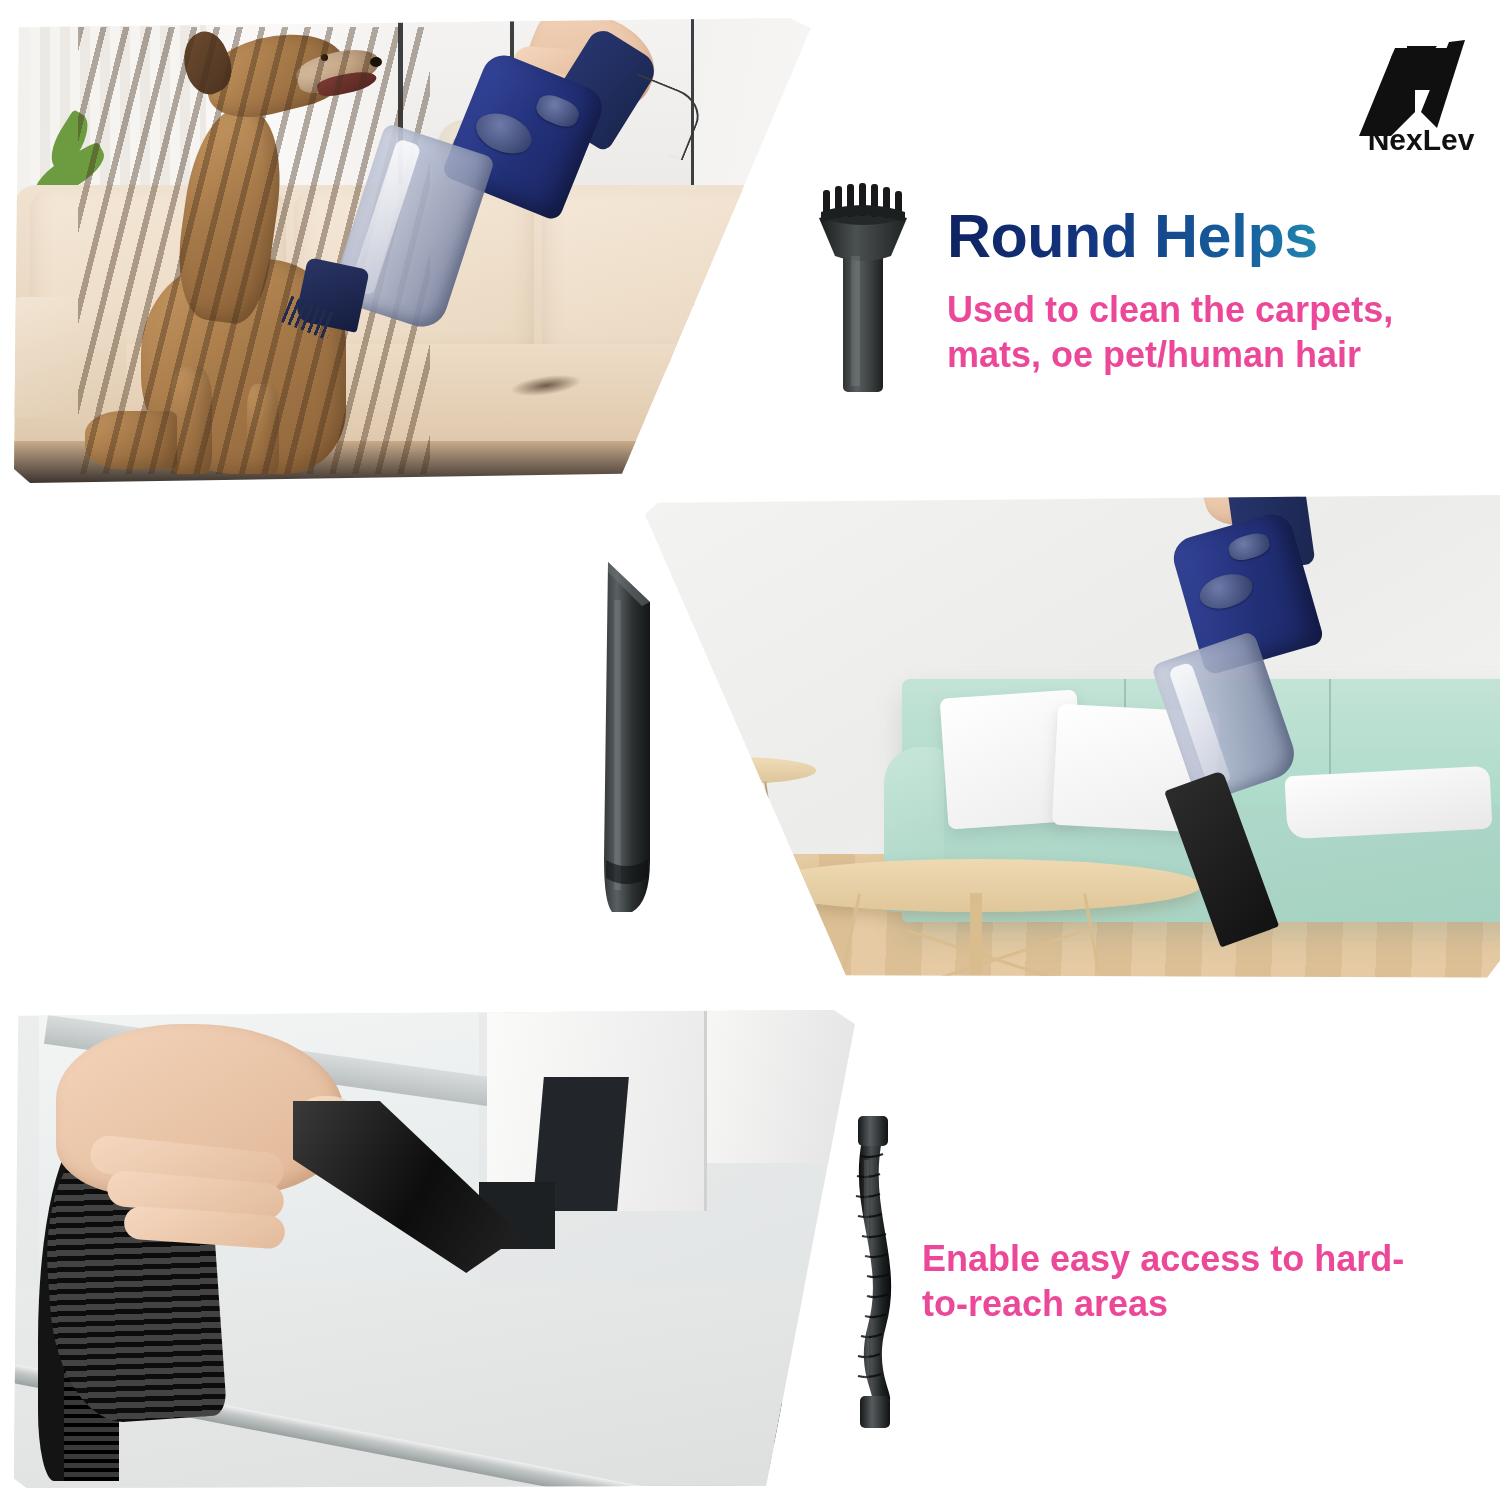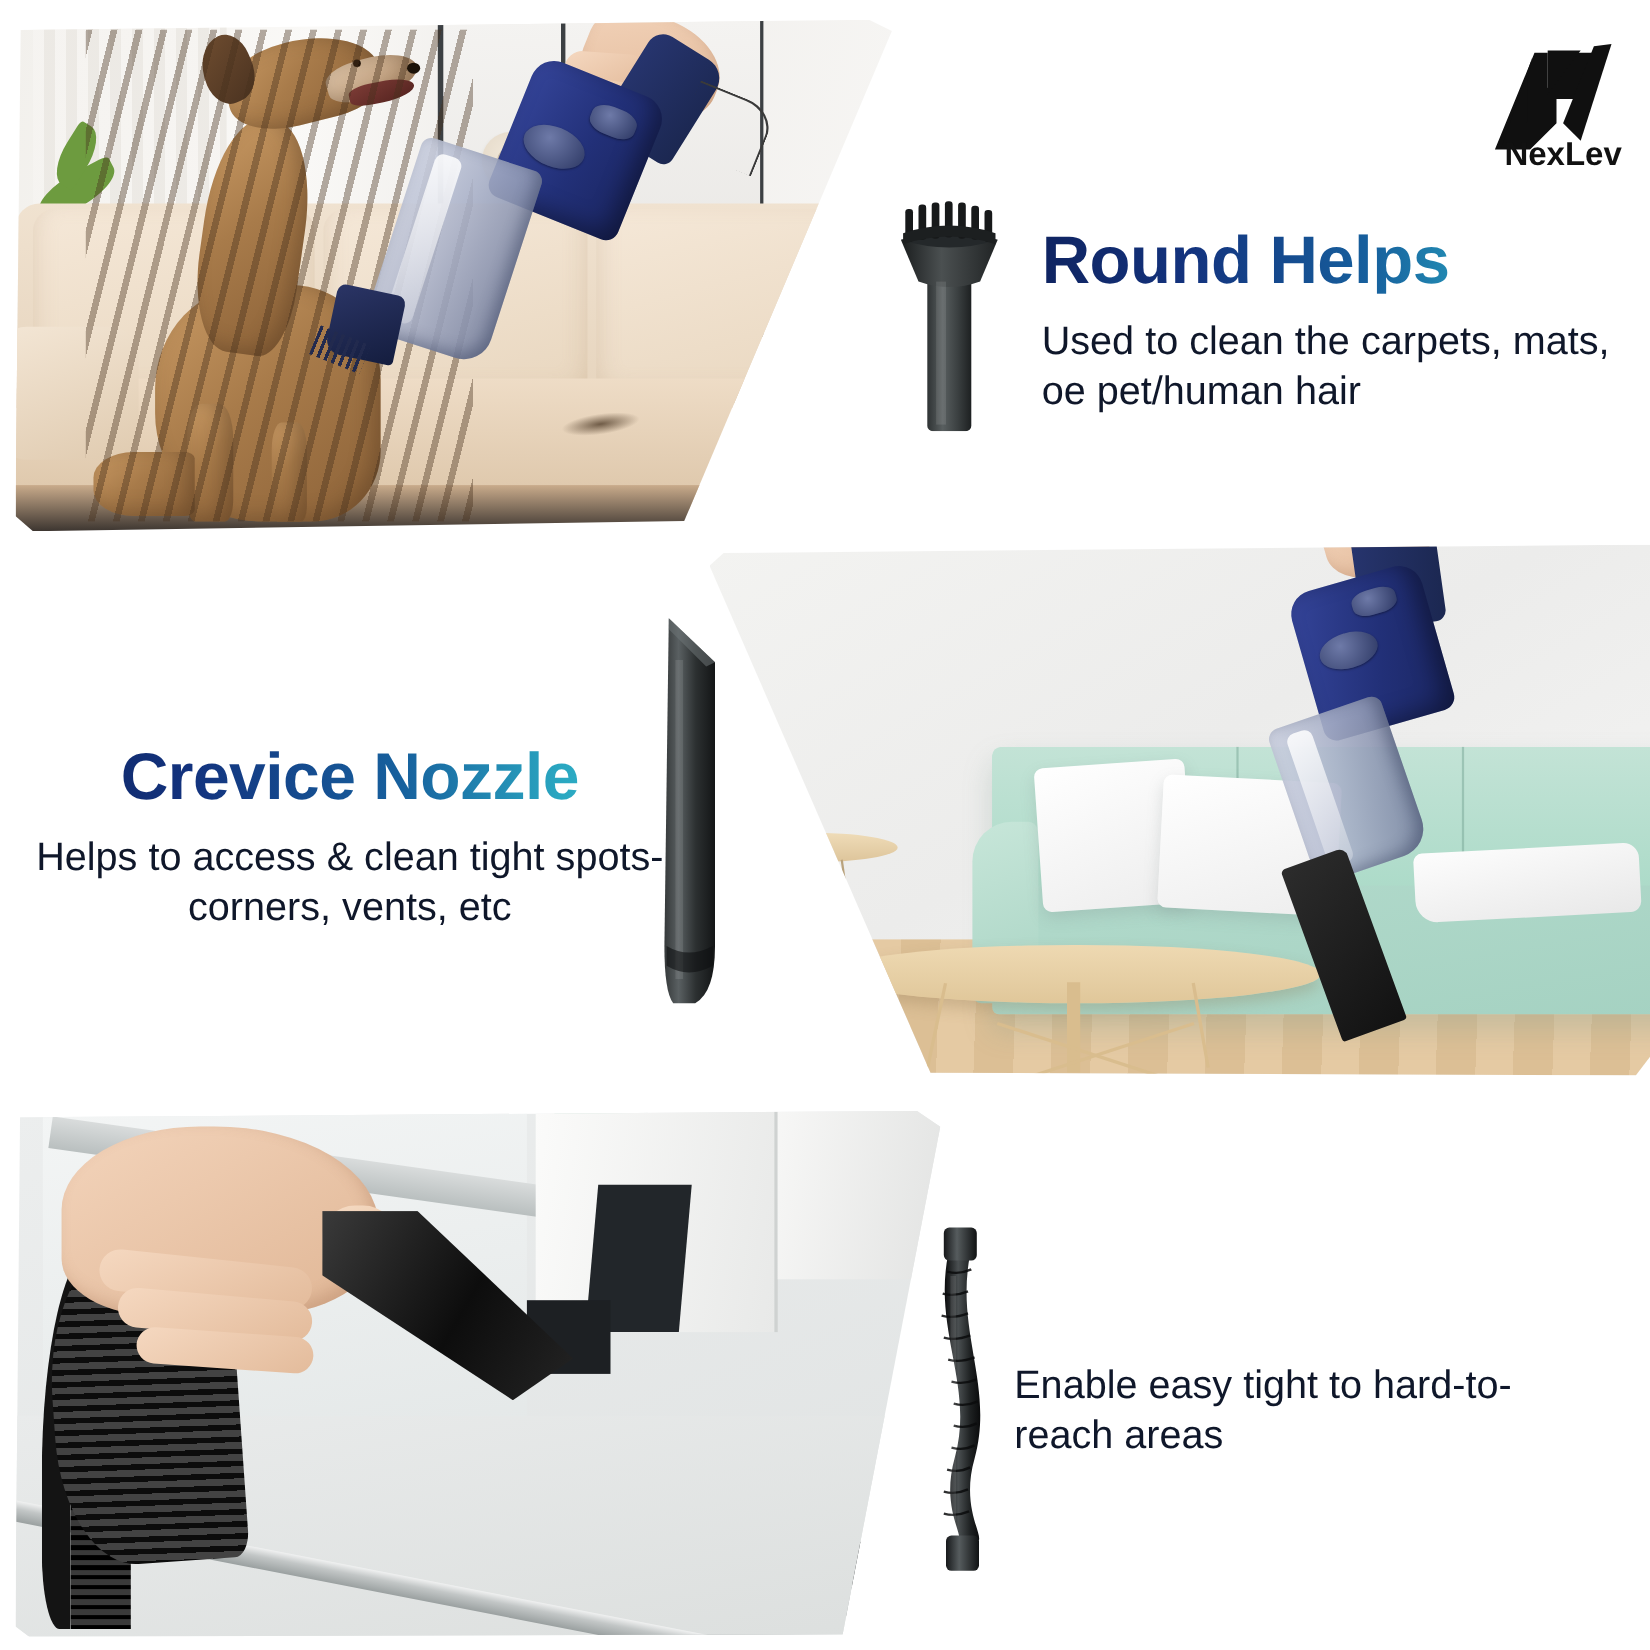--- a/index.html
+++ b/index.html
@@ -126,21 +126,21 @@
 
   #prod-brush  { left:805px; top:182px;  width:115px; height:210px; }
   #prod-nozzle { left:592px; top:560px;  width:95px;  height:360px; }
   #prod-hose   { left:828px; top:1100px; width:90px;  height:340px; }
 
   
   .block { position:absolute; }
   .title { font-weight:bold; line-height:1.0; white-space:nowrap;
     background:linear-gradient(90deg,#0f2461 0%,#13337e 26%,#17619e 58%,#2aa7c1 82%,#35bdd0 100%);
     -webkit-background-clip:text; background-clip:text; color:transparent; -webkit-text-fill-color:transparent; }
-  .desc { color:#0f172a; font-weight:normal; line-height:1.26; }
+  .desc { color:#ec4899; font-weight:bold; line-height:1.26; }
 
   #block-brush  { left:947px;  top:206px; width:520px; }
   #block-brush .title { font-size:61px; letter-spacing:-.5px; }
   #block-brush .desc  { font-size:36px; margin-top:20px; }
 
   #block-nozzle { left:18px;  top:676px; width:600px; text-align:center; }
   #block-nozzle .title { font-size:60px; letter-spacing:-.5px; }
   #block-nozzle .desc  { font-size:36px; margin-top:20px; }
 
   #block-hose   { left:922px; top:1208px; width:520px; }
@@ -376,22 +376,18 @@
       <rect x="32" y="296" width="30" height="32" rx="5" fill="url(#gcuff)"></rect>
       <rect x="36" y="60" width="5" height="230" fill="rgba(255,255,255,.10)"></rect>
     </svg>
   </div>
 
   <div class="block" id="block-brush">
     <div class="title">Round Helps</div>
     <div class="desc">Used to clean the carpets, mats, oe pet/human hair</div>
   </div>
 
-  <div class="block" id="block-nozzle">
-    <div class="title">Crevice Nozzle</div>
-    <div class="desc">Helps to access &amp; clean tight spots-corners, vents, etc</div>
-  </div>
 
   <div class="block" id="block-hose">
-    <div class="desc">Enable easy tight to hard-to-reach areas</div>
+    <div class="desc">Enable easy access to hard-to-reach areas</div>
   </div>
 
 </div>
 
 </body></html>

